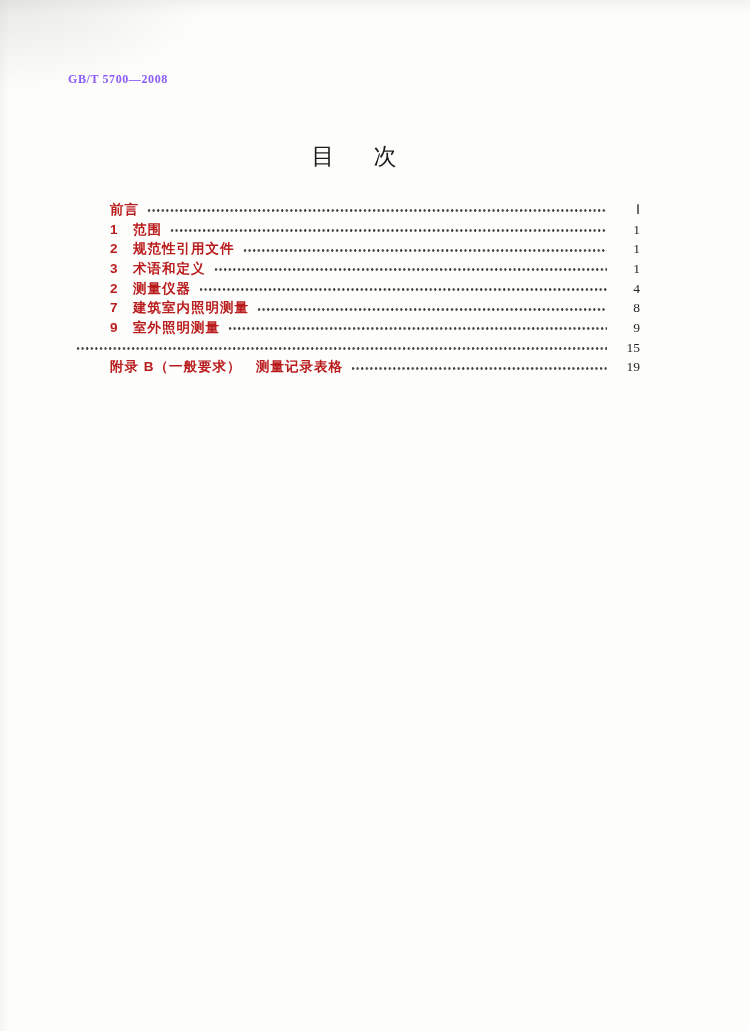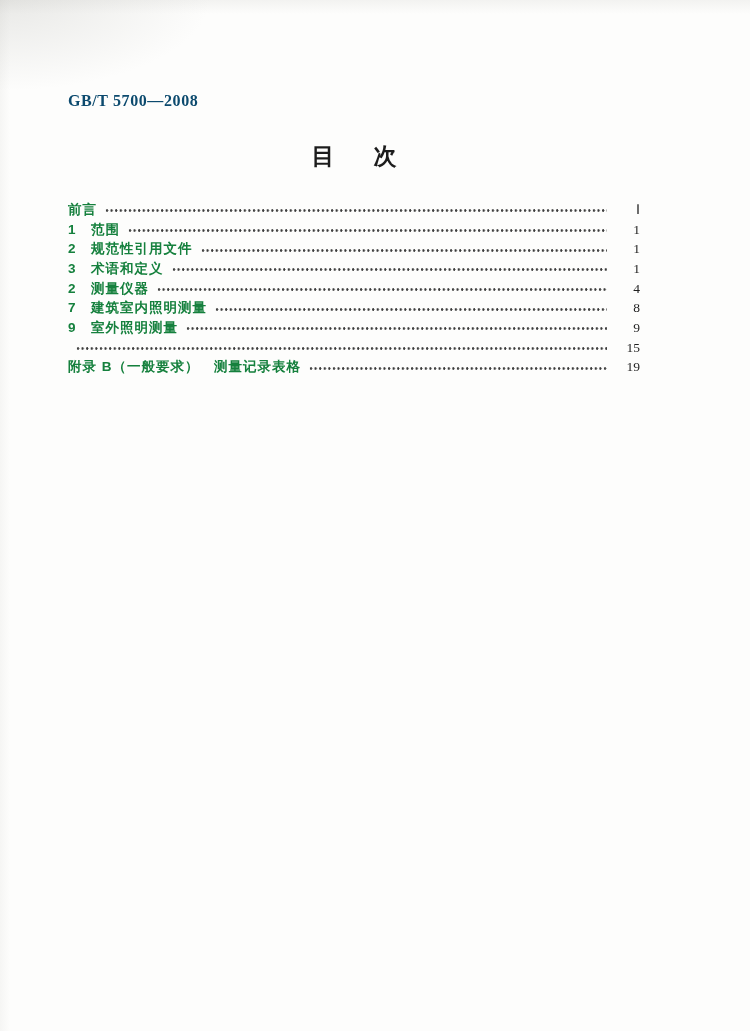--- a/index.html
+++ b/index.html
@@ -22,35 +22,35 @@
     inset: 0;
     pointer-events: none;
     background:
       radial-gradient(ellipse 300px 130px at 0% 0%, rgba(185,185,180,0.30), rgba(185,185,180,0) 70%),
       linear-gradient(to bottom, rgba(200,200,195,0.20), rgba(200,200,195,0) 14px),
       linear-gradient(to right, rgba(200,200,195,0.14), rgba(200,200,195,0) 10px);
   }
   .doc-code {
     position: absolute;
     left: 68px;
-    top: 92px;
+    top: 72px;
     font-family: "Liberation Serif", serif;
     font-weight: bold;
-    font-size: 16px;
+    font-size: 12px;
     letter-spacing: 0.6px;
-    color: #0c4a6e;
+    color: #8b5cf6;
     white-space: pre;
   }
   .toc-heading {
     position: absolute;
     left: 68px;
     top: 141px;
     width: 572px;
     text-align: center;
-    font-weight: bold;
+    font-weight: normal;
     font-size: 23px;
     letter-spacing: 8px;
     padding-left: 8px; 
     box-sizing: border-box;
     color: #1c1c1c;
     white-space: pre;
   }
   .toc-list {
     position: absolute;
     left: 68px;
@@ -59,23 +59,24 @@
   }
   .toc-row {
     display: flex;
     align-items: center;
     height: 19.7px;
   }
   .toc-label {
     font-weight: bold;
     font-size: 13.5px;
     letter-spacing: 1px;
-    color: #15803d;
+    color: #b91c1c;
     white-space: pre;
     flex: 0 0 auto;
+    margin-left: 42px;
   }
   .toc-dots {
     flex: 1 1 auto;
     height: 7px;
     margin: 2px 7px 0 8px;
     background-image: radial-gradient(circle at 2px 3.5px, #3b3b3b 1px, rgba(59,59,59,0) 1.45px);
     background-size: 4.6px 7px;
     background-repeat: repeat-x;
   }
   .toc-page {

